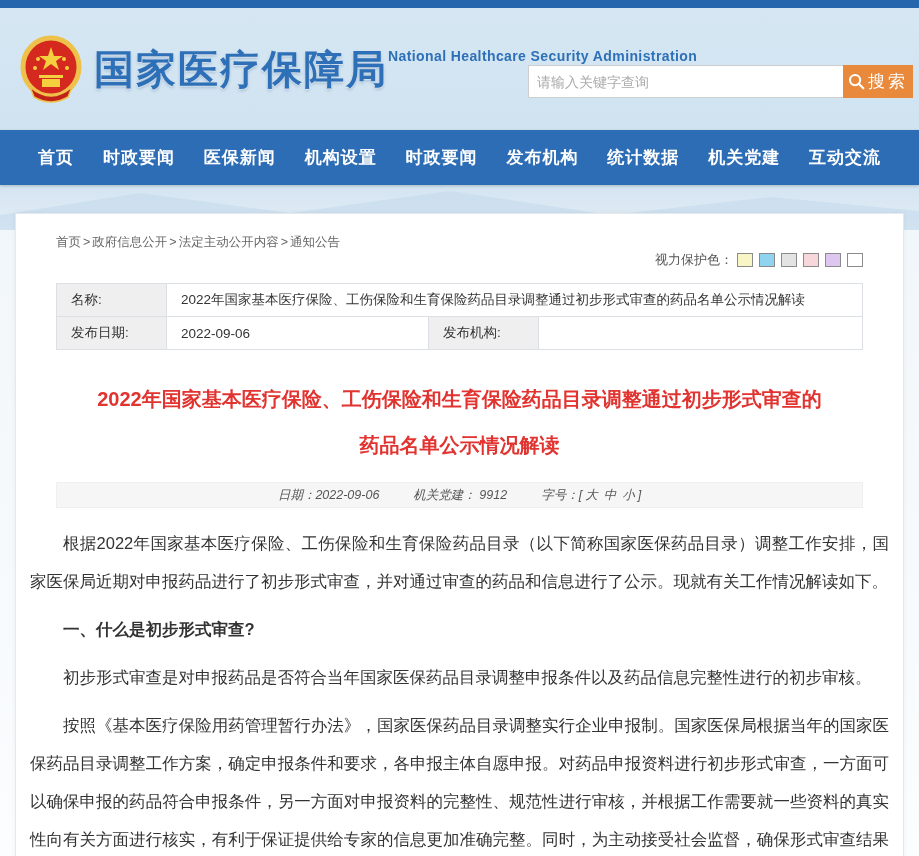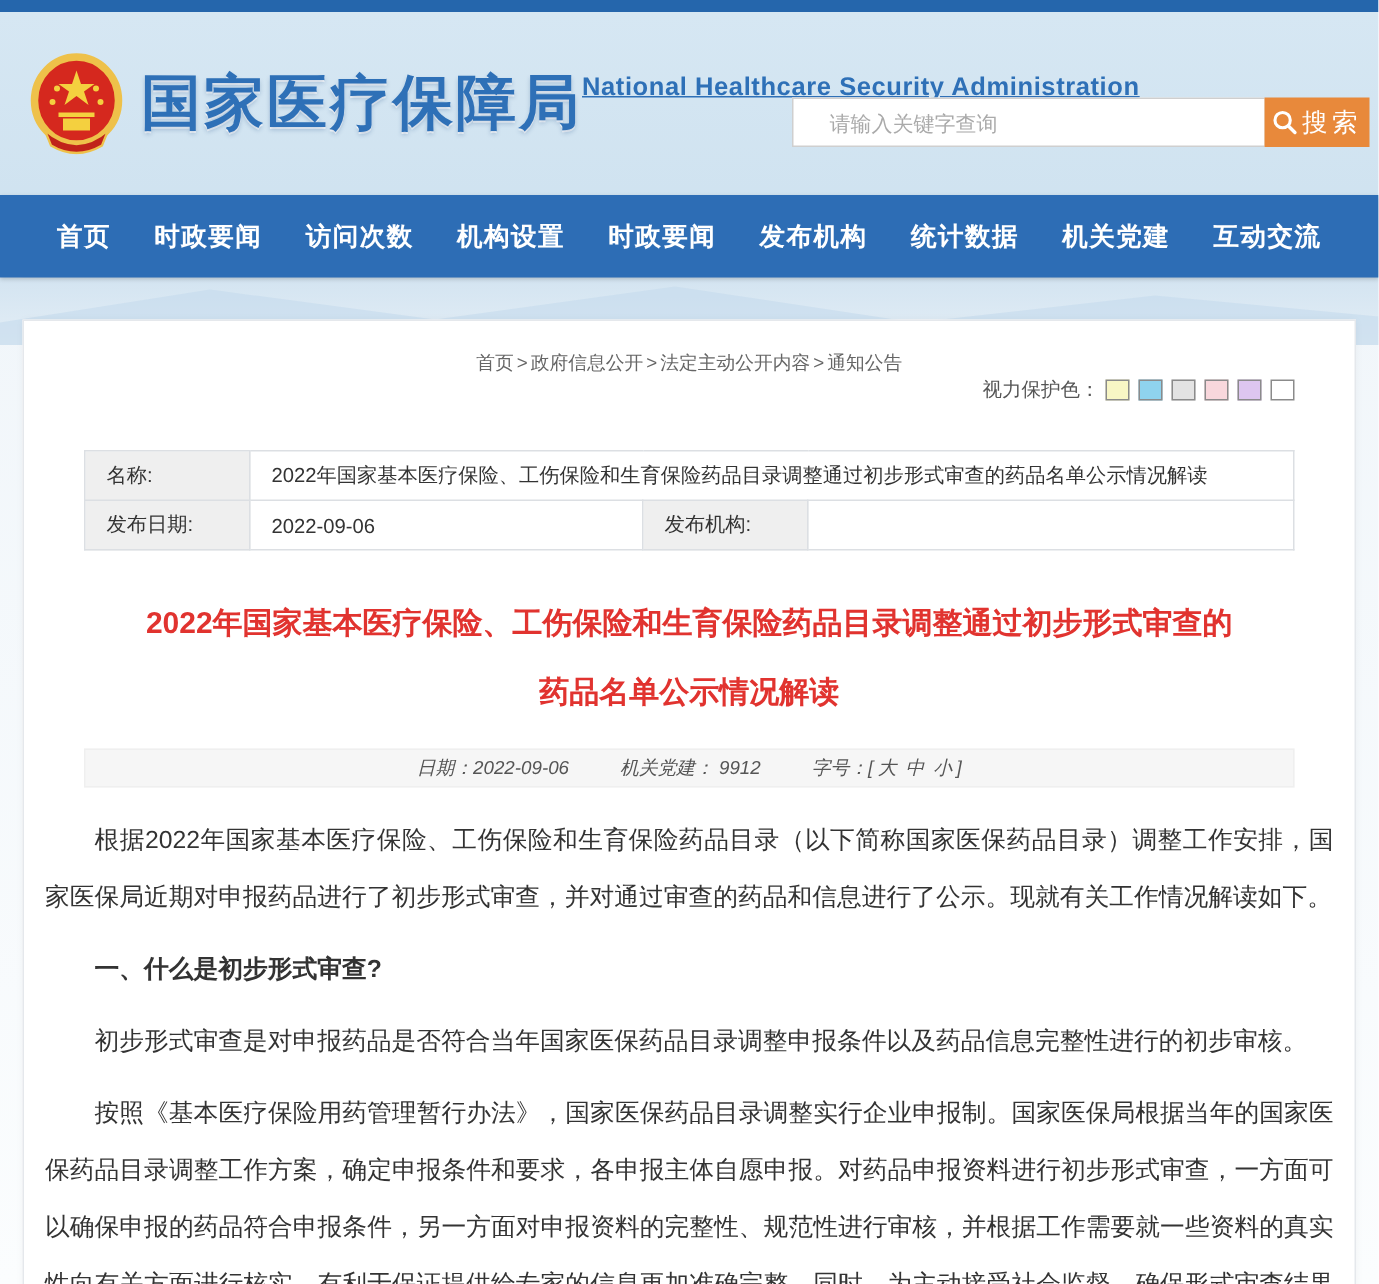--- a/index.html
+++ b/index.html
@@ -18,25 +18,25 @@
   .banner-gap svg { position:absolute; bottom:0; left:0; }
   
   .header { position:relative; height:122px; display:flex; align-items:center; padding:0 20px; z-index:2; }
   .emblem { width:62px; height:68px; flex:0 0 auto; margin-right:12px; }
   .title-block { display:flex; flex-direction:row; justify-content:center; }
   .site-title {
     font-size:40px; font-weight:bold; color:#2e70b7; letter-spacing:2px;
     text-shadow:0 2px 3px rgba(25,70,130,.25), 0 1px 0 #fff;
     line-height:46px;
   }
-  .site-subtitle { font-size:17px; font-weight:bold; color:#2e70b7; letter-spacing:.4px; margin-top:2px;text-decoration:underline; }
+  .site-subtitle { font-size:14px; font-weight:bold; color:#2e70b7; letter-spacing:.4px; margin-top:2px; }
   .search-area { position:absolute; right:6px; top:57px; display:flex; height:33px; }
   .search-input {
     width:315px; height:33px; border:1px solid #cfcfcf; border-right:none; background:#fff;
-    padding:0 24px; font-size:14px; color:#333; outline:none;
+    padding:0 8px; font-size:14px; color:#333; outline:none;
   }
   .search-input::placeholder { color:#aaa; }
   .search-btn {
     width:70px; height:33px; border:none; background:#e8893b; color:#fff;
     font-size:17px; font-weight:normal; letter-spacing:3px; cursor:pointer;
     display:flex; align-items:center; justify-content:center; gap:3px;
   }
   
   .nav {
     position:relative; z-index:2; height:55px; background:#2d6db5;
@@ -44,28 +44,28 @@
     box-shadow:0 1px 3px rgba(0,0,0,.2);
   }
   .nav a { color:#fff; font-size:17px; font-weight:bold; text-decoration:none; letter-spacing:1px; cursor:pointer; }
   
   .card {
     position:relative; z-index:3; margin:-17px 15px 0; background:#fff;
     border:1px solid #e5e8ec; box-shadow:0 0 6px rgba(0,0,0,.05);
     min-height:660px; padding:14px 14px 20px;
   }
   .narrow { margin-left:26px; margin-right:26px; }
-  .breadcrumb { font-size:12.5px; color:#666; padding-top:6px;text-align:center; }
+  .breadcrumb { font-size:12.5px; color:#666; padding-top:6px; }
   .breadcrumb span { cursor:pointer; }
   .breadcrumb .sep { margin:0 2px; cursor:default; }
   .eye-row { display:flex; justify-content:flex-end; align-items:center; font-size:13px; color:#555; }
   .swatches { display:flex; gap:6px; margin-left:4px; }
   .swatch { width:16px; height:14px; border:1px solid #8b8b8b; cursor:pointer; display:inline-block; }
   
-  .info-table { width:100%; border-collapse:collapse; margin-top:31px; table-layout:fixed; }
+  .info-table { width:100%; border-collapse:collapse; margin-top:14px; table-layout:fixed; }
   .info-table td { border:1px solid #dcdfe3; height:33px; font-size:13.5px; color:#333; padding:2px 14px; vertical-align:middle; }
   .info-table td.lbl { background:#efefef; width:110px; }
   .info-table col.c2 { width:262px; }
   .info-table col.c3 { width:110px; }
   
   .article-title { margin-top:26px; text-align:center; color:#e1332f; font-weight:bold; font-size:20px; line-height:46px; }
   .meta-bar {
     margin-top:14px; background:#f6f6f6; border:1px solid #efefef; height:26px;
     display:flex; align-items:center; justify-content:center; gap:34px;
     font-size:12.5px; color:#555;
@@ -114,21 +114,21 @@
           <line x1="11.6" y1="11.6" x2="16.2" y2="16.2" stroke="#fff" stroke-width="2.4" stroke-linecap="round"></line>
         </svg>
         <span>搜索</span>
       </button>
     </div>
   </div>
 
   <nav class="nav">
     <a>首页</a>
     <a>时政要闻</a>
-    <a>访问次数</a>
+    <a>医保新闻</a>
     <a>机构设置</a>
     <a>时政要闻</a>
     <a>发布机构</a>
     <a>统计数据</a>
     <a>机关党建</a>
     <a>互动交流</a>
   </nav>
 </div>
 
 <div class="banner-gap">

